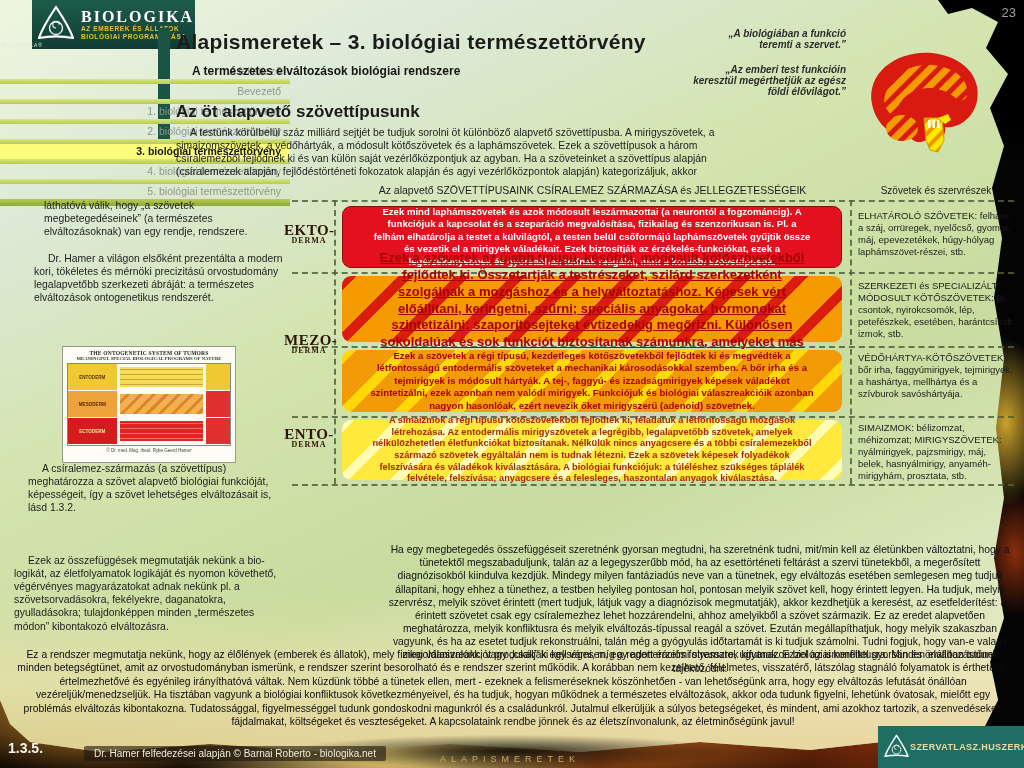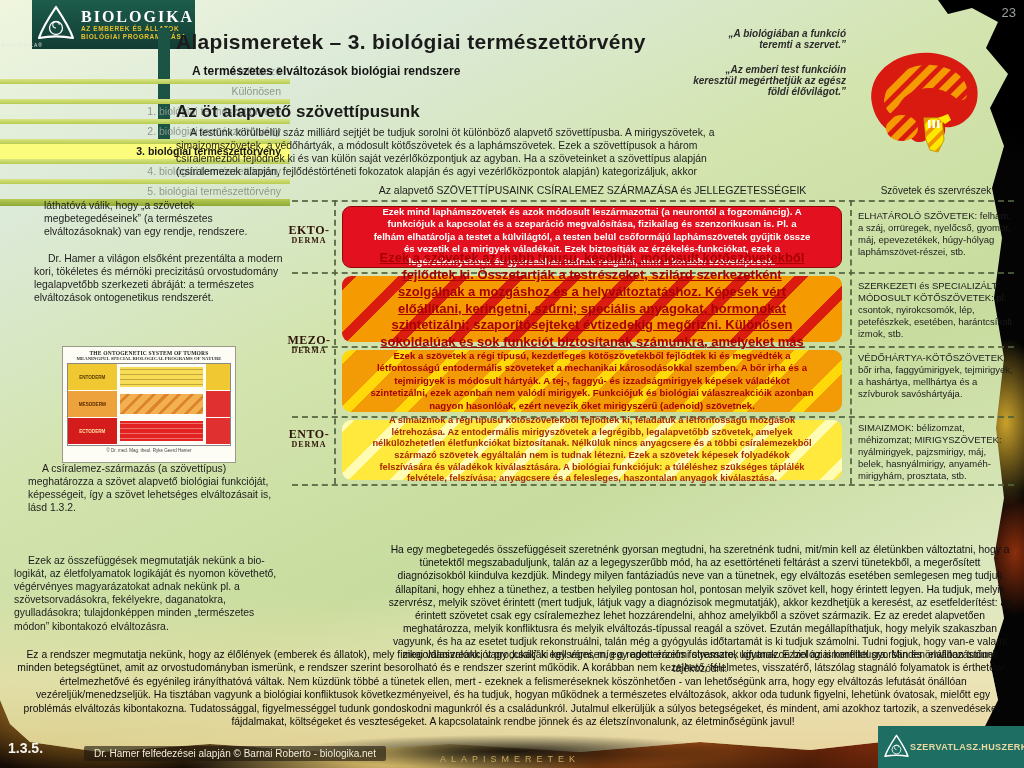--- a/index.html
+++ b/index.html
@@ -89,21 +89,21 @@
   .mt-ect .mt-body { background-color:#e32222; background-image:repeating-linear-gradient(to bottom, rgba(255,255,255,0.35) 0 1px, rgba(0,0,0,0) 1px 5px); }
   .mt-ect .mt-right { background:#e03030; }
   .mt-caption { font-size:4.5px; text-align:center; color:#444; margin-top:2px; }
 
   
   .tt-header { left:340px; top:184px; width:505px; text-align:center; font-size:10.5px; color:#1c1c1c; }
   .organs-header { left:856px; top:185px; width:160px; text-align:center; font-size:10px; color:#1c1c1c; }
   .dash-h { height:0; border-top:2px dashed #51633e; opacity:0.85; }
   .dash-v { width:0; border-left:2px dashed #51633e; opacity:0.85; }
   .layer-label { width:50px; text-align:center; font-family:"Liberation Serif", serif; color:#2e1408; }
-  .layer-top { font-size:12px; font-weight:bold; letter-spacing:0.5px; line-height:12px; }
+  .layer-top { font-size:15px; font-weight:bold; letter-spacing:0.5px; line-height:12px; }
   .layer-bottom { font-size:8px; font-weight:bold; letter-spacing:1px; line-height:9px; }
   .tbox { left:342px; width:500px; border-radius:9px; display:flex; align-items:center; justify-content:center; text-align:center; padding:3px 28px; font-weight:bold; }
   .tbox-red { background:#e3111f; border:1px solid #8e0a0a; color:#fff; font-size:9.6px; line-height:1.3; }
   .tbox-or { background:repeating-linear-gradient(135deg, rgba(217,22,16,0.95) 0 10px, rgba(217,22,16,0) 10px 40px), #f59a00; color:#a80000; font-size:13px; line-height:1.3;text-decoration:underline; }
   .tbox-oy { background:repeating-linear-gradient(135deg, #ffd90a 0 10px, rgba(255,217,10,0) 10px 40px), #f29b06; color:#a80000; font-size:9.6px; line-height:1.3; }
   .tbox-yellow { background:repeating-linear-gradient(135deg, rgba(255,255,200,0.85) 0 9px, rgba(255,255,200,0) 9px 38px), #ffe93c; color:#a82800; font-size:9.3px; line-height:1.25; }
   .organ-item { left:858px; width:156px; font-size:9.5px; line-height:1.25; color:#1c1c1c; }
 
   
   .middle-par { left:386px; top:507px; width:628px; text-align:center; font-size:10.3px; line-height:1.28; color:#101010;margin-top:36px; }
@@ -144,21 +144,21 @@
       <div class="brand-tag">AZ EMBEREK ÉS ÁLLATOK</div>
       <div class="brand-tag">BIOLÓGIAI PROGRAMOZÁSA</div>
     </div>
   </div>
   <div class="abs brand-mark">BIOLOGIKA®</div>
   <div class="abs accent-bar"></div>
 
   <div class="abs sidebar">
     <div class="nav-item">A felfedező</div>
     <div class="nav-bar"></div>
-    <div class="nav-item">Különösen</div>
+    <div class="nav-item">Bevezető</div>
     <div class="nav-bar"></div>
     <div class="nav-item">1. biológiai természettörvény</div>
     <div class="nav-bar"></div>
     <div class="nav-item">2. biológiai természettörvény</div>
     <div class="nav-bar"></div>
     <div class="nav-item active">3. biológiai természettörvény</div>
     <div class="nav-bar"></div>
     <div class="nav-item">4. biológiai természettörvény</div>
     <div class="nav-bar"></div>
     <div class="nav-item">5. biológiai természettörvény</div>

